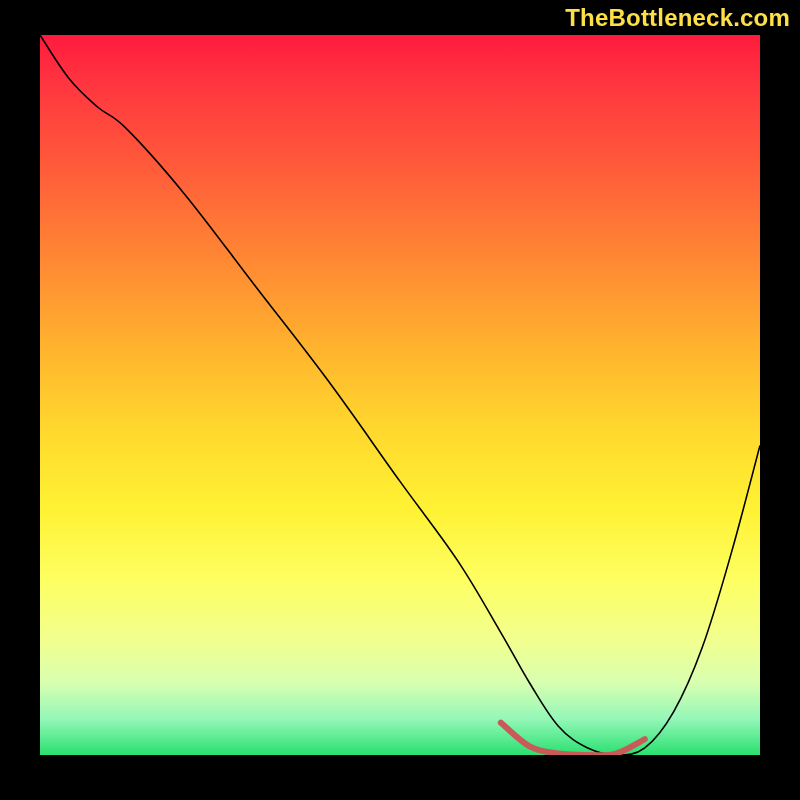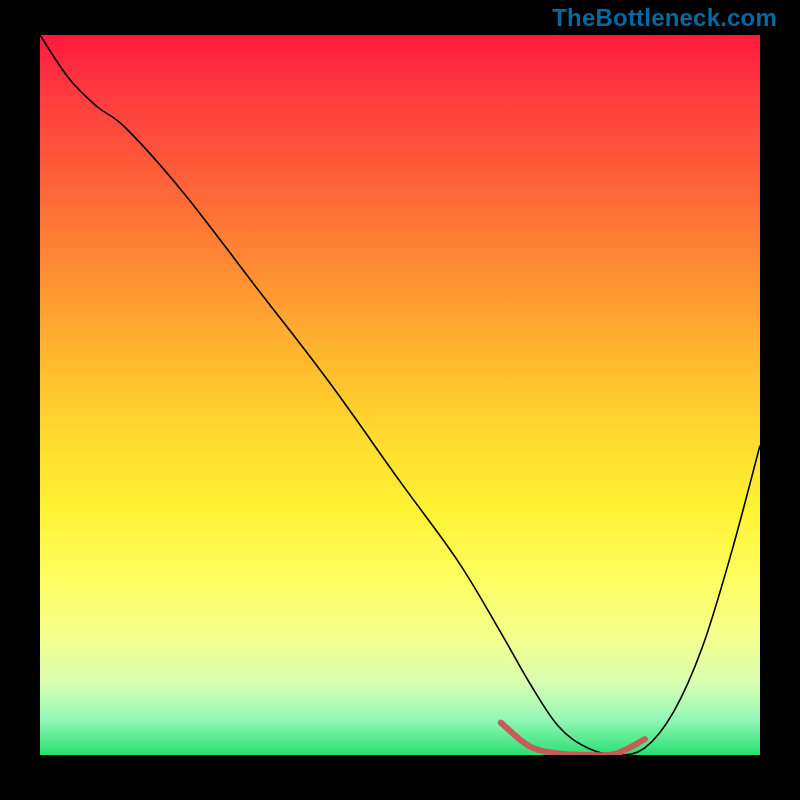--- a/index.html
+++ b/index.html
@@ -6,25 +6,25 @@
   html, body { width: 800px; height: 800px; overflow: hidden; background: #000; }
   .frame {
     position: relative;
     width: 800px;
     height: 800px;
     background: #000;
   }
   .watermark {
     position: absolute;
     top: 4px;
-    right: 23px;
+    right: 10px;
     font-family: Arial, Helvetica, sans-serif;
     font-size: 24px;
     font-weight: 600;
-    color: #0369a1;
+    color: #fde047;
     letter-spacing: 0.2px;
     z-index: 5;
   }
   .plot-area {
     position: absolute;
     left: 40px;
     top: 35px;
     width: 720px;
     height: 720px;
     background: linear-gradient(to bottom,

